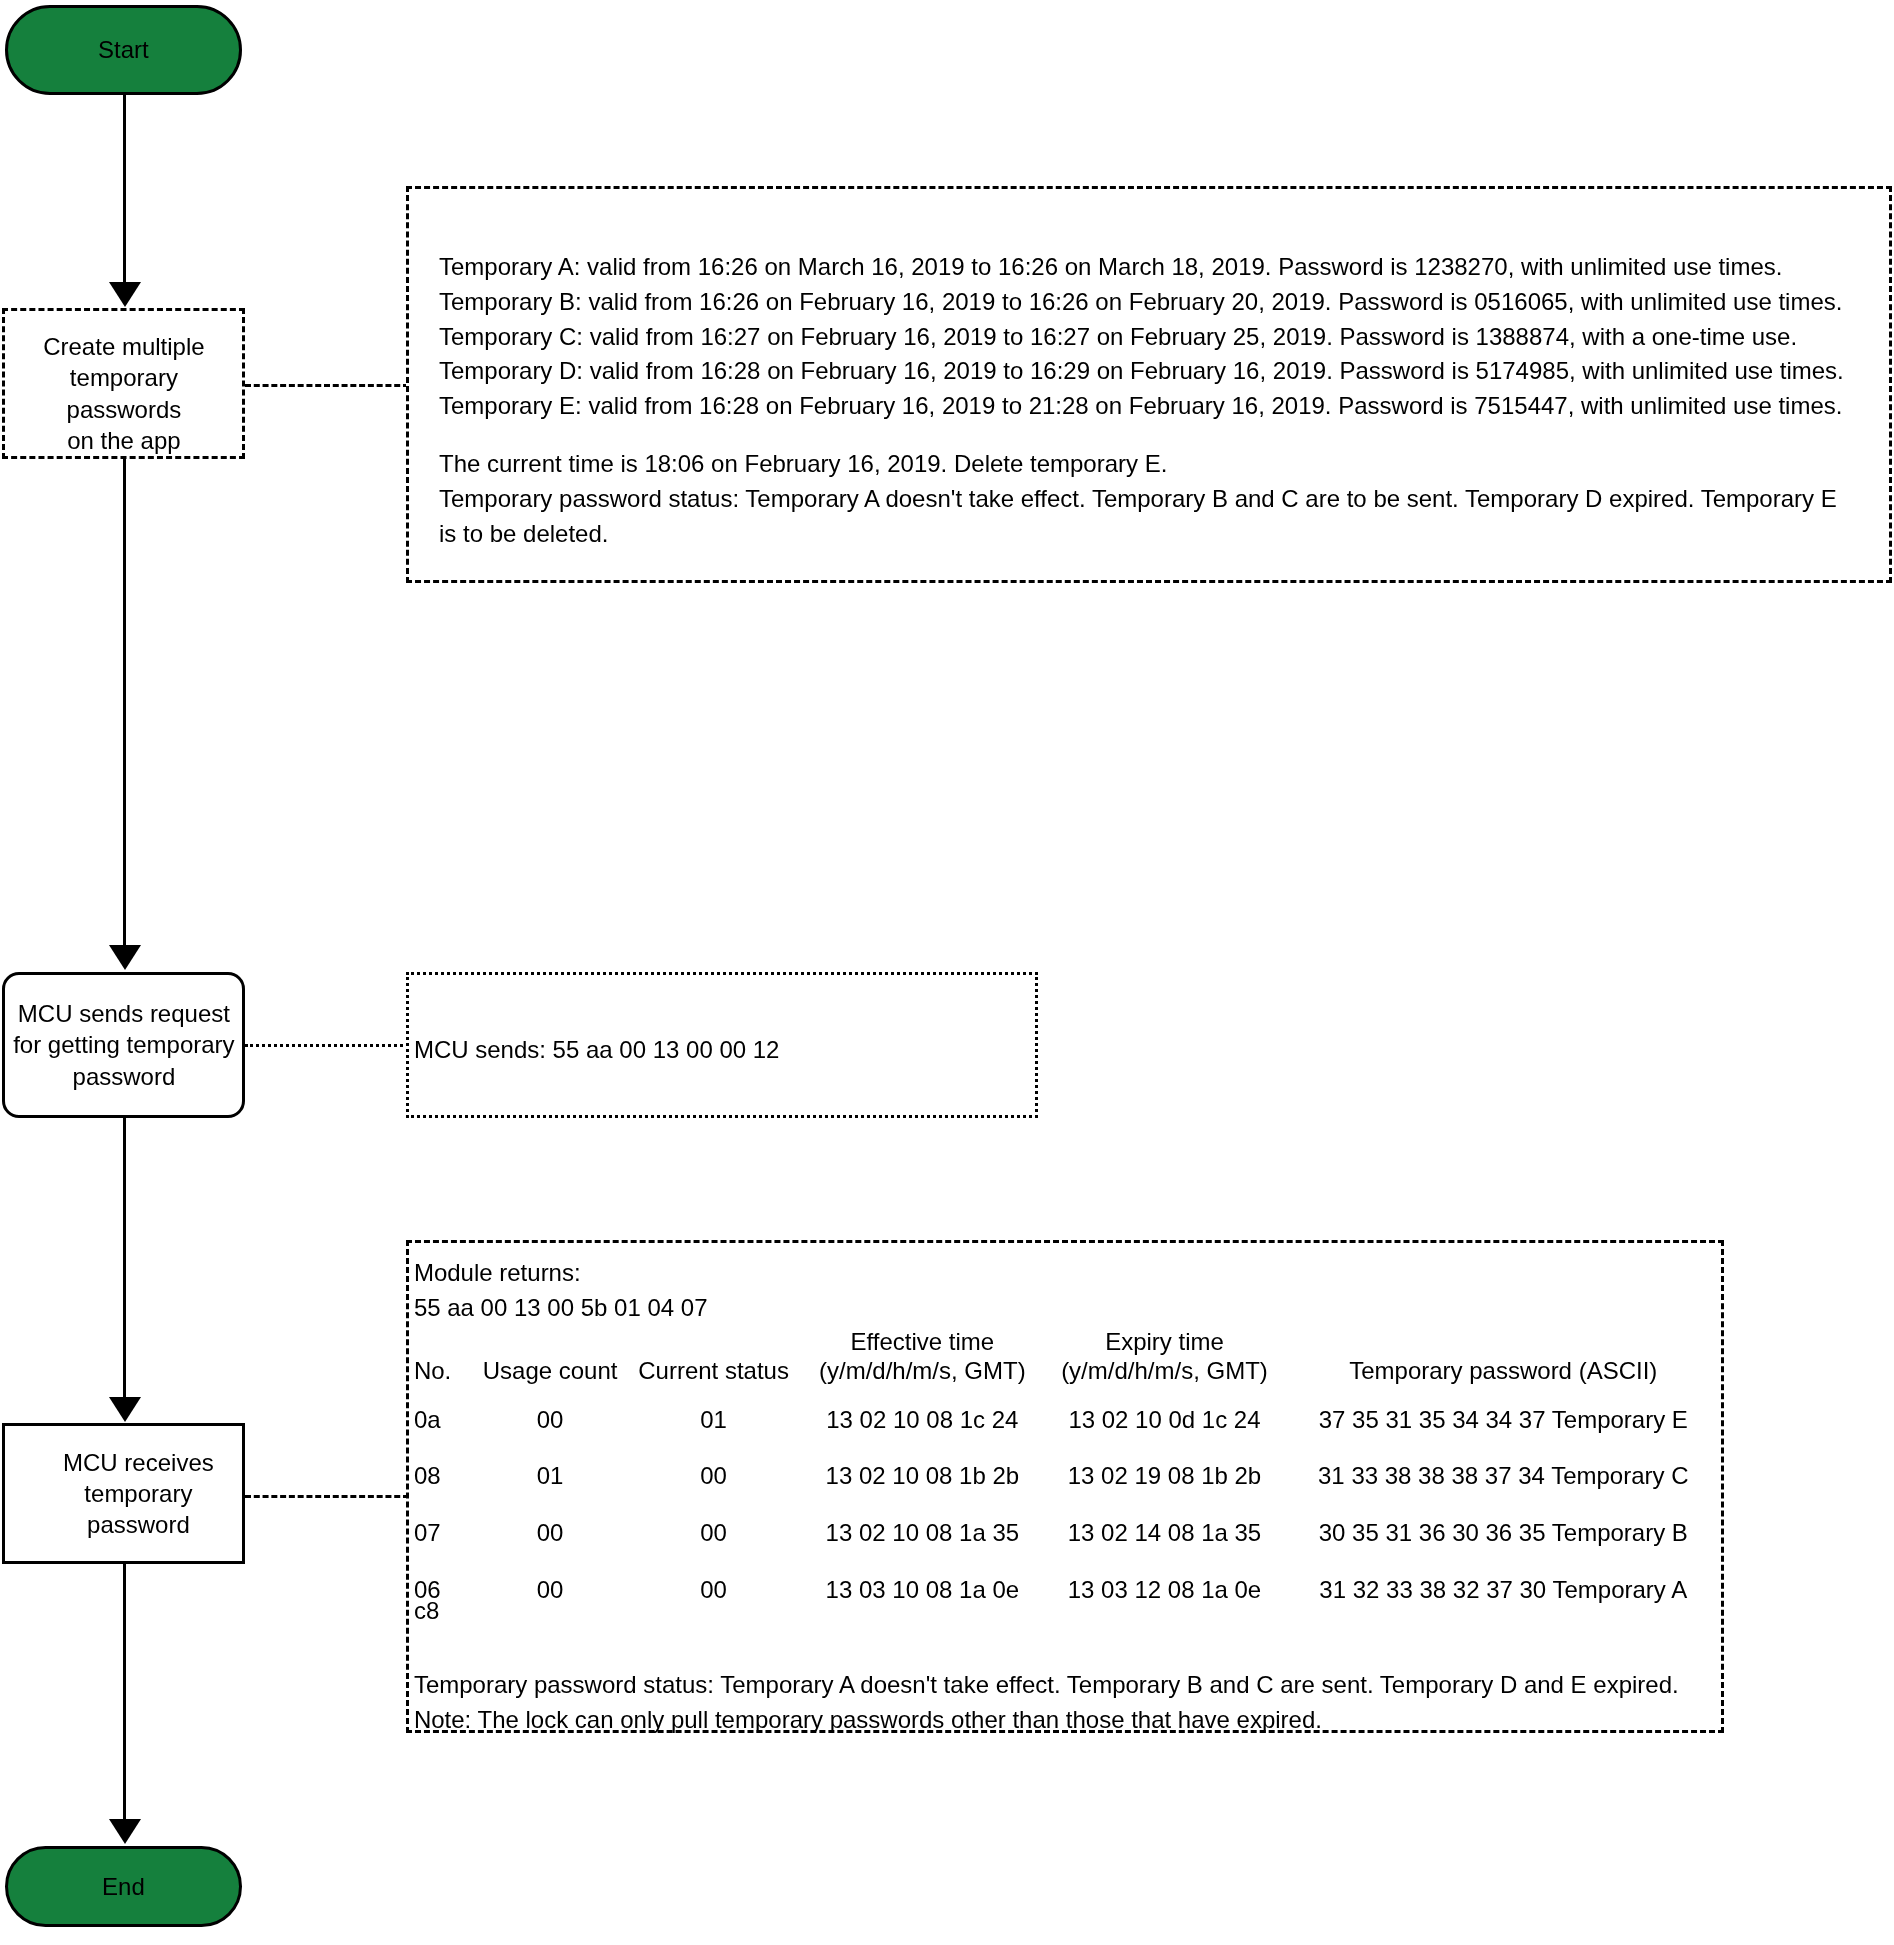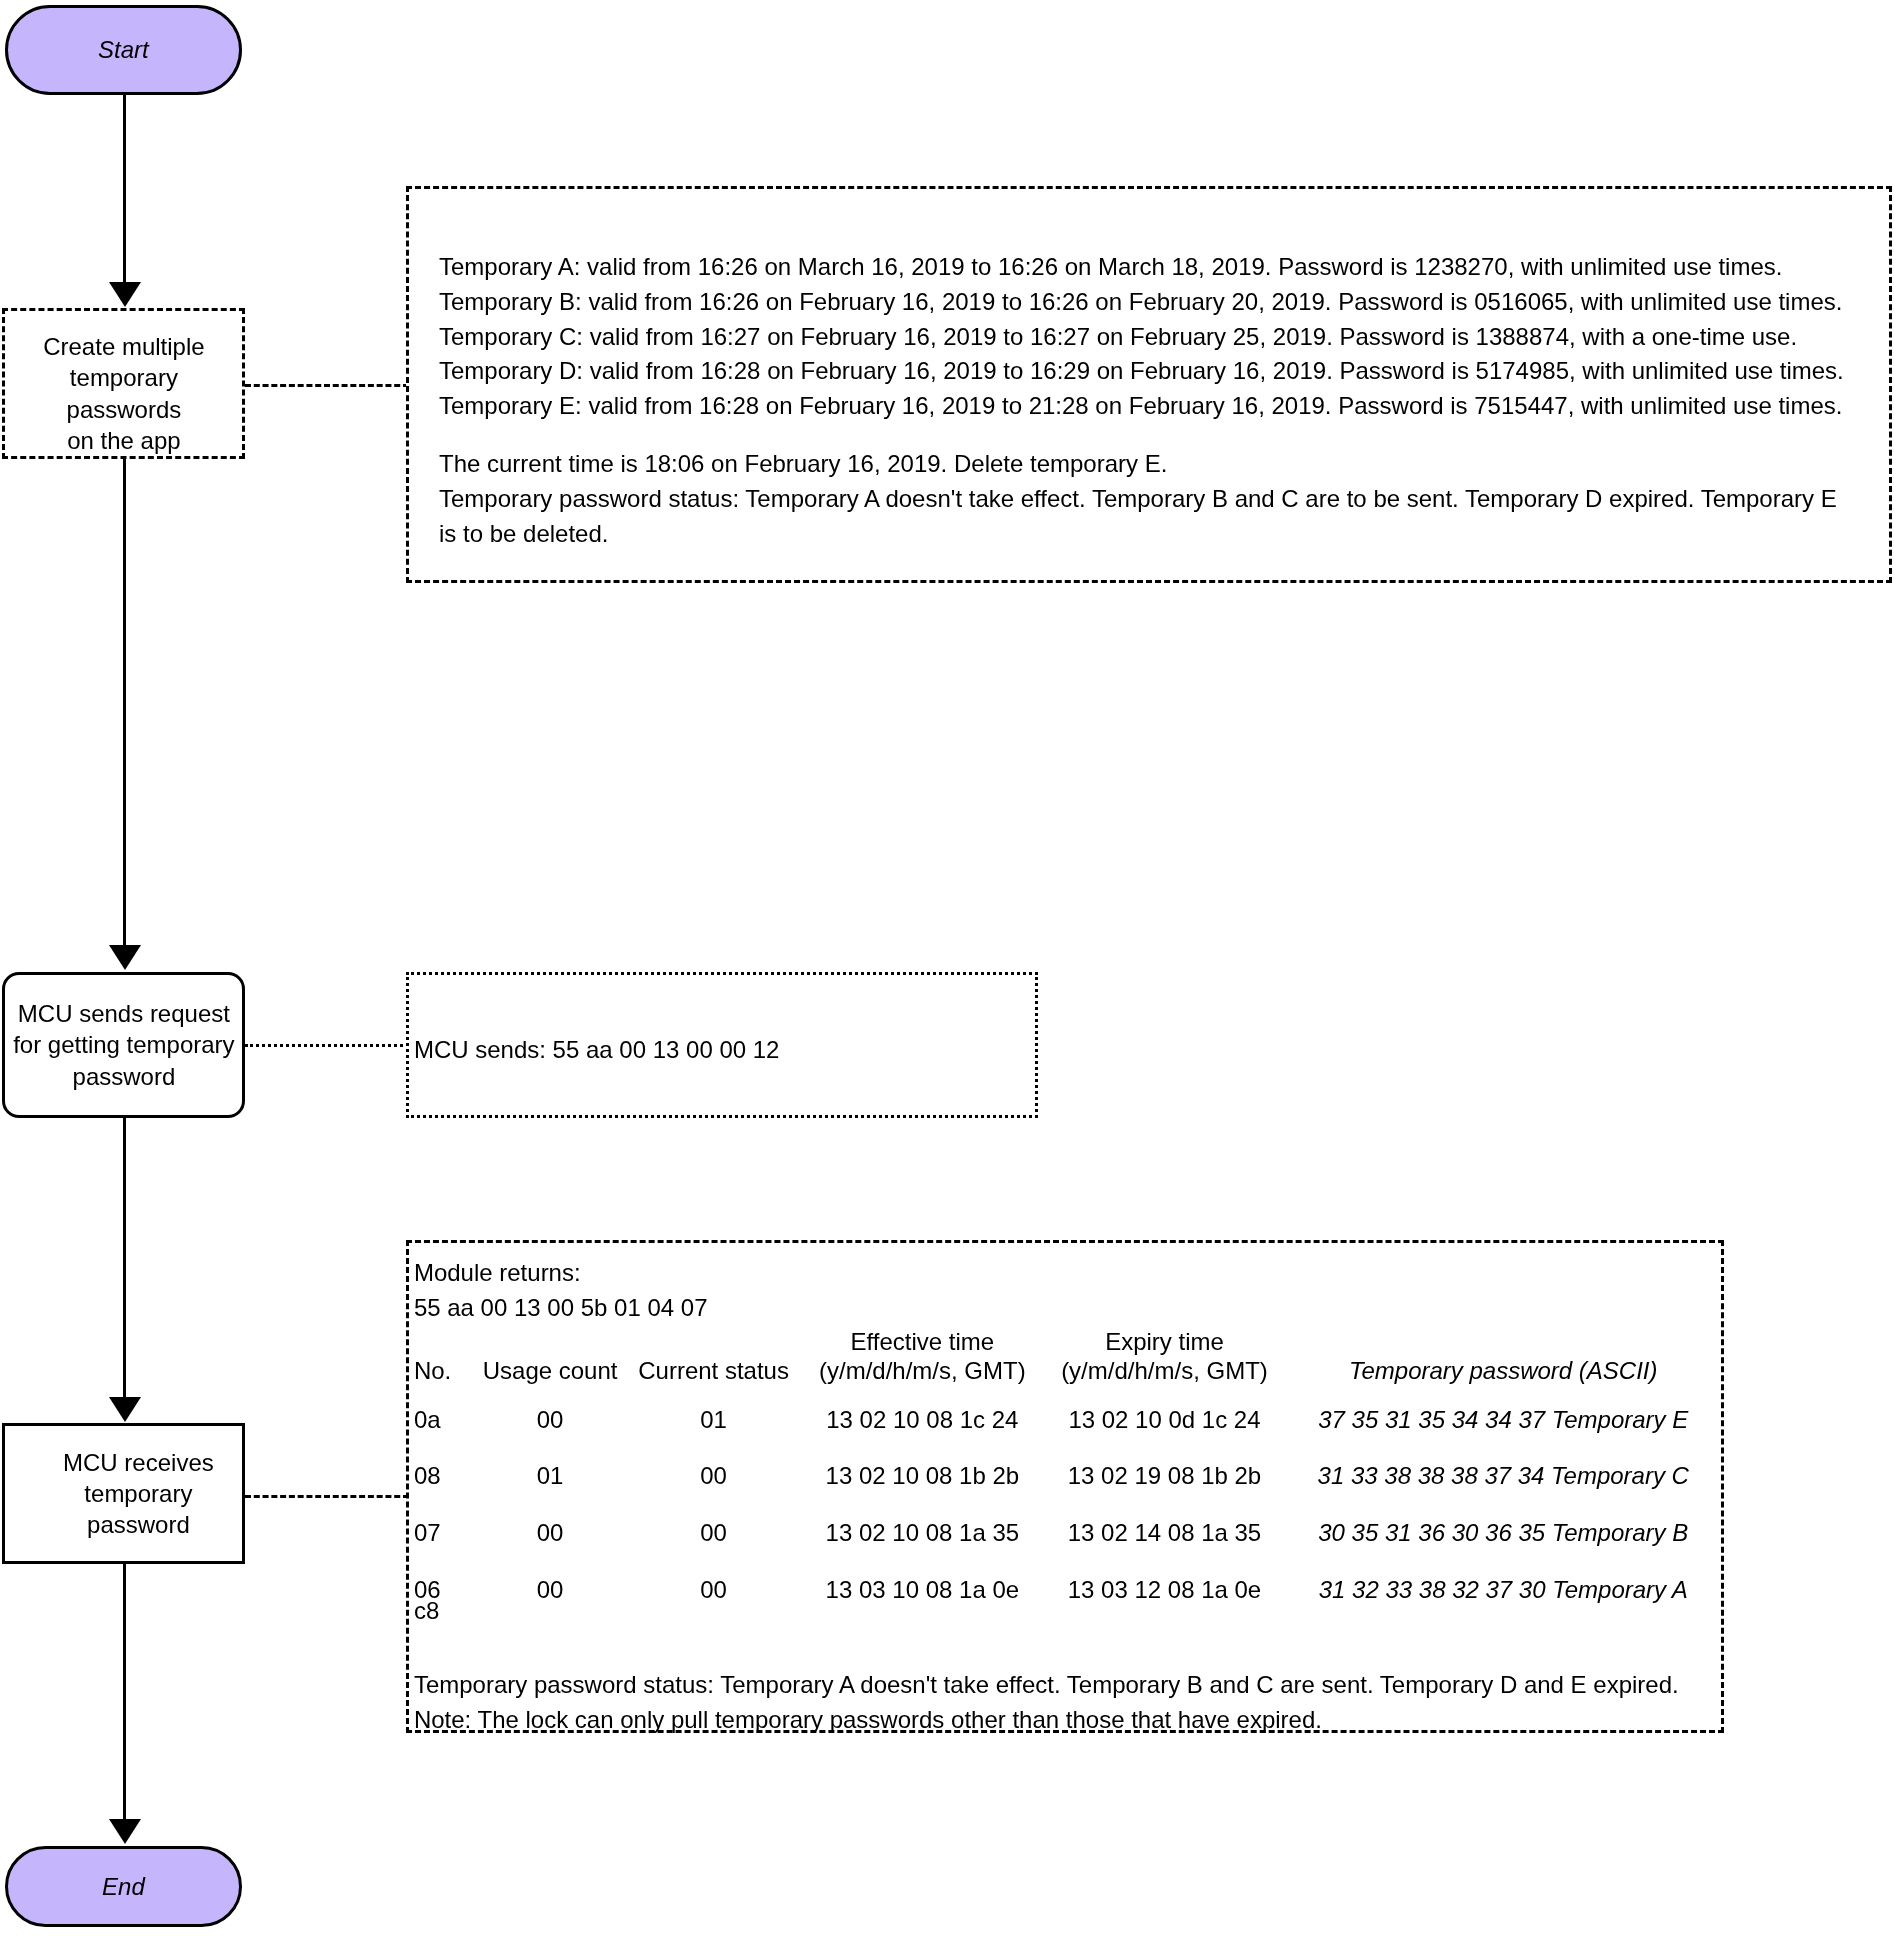--- a/index.html
+++ b/index.html
@@ -18,29 +18,28 @@
     height: 1946px;
     background: #ffffff;
     overflow: hidden;
   }
 
   
   .terminator {
     position: absolute;
     border: 3px solid #000000;
     border-radius: 49px;
-    background: #c4b5fd;
+    background: #15803d;
     display: flex;
     align-items: center;
     justify-content: center;
     text-align: center;
     box-sizing: border-box;
     font-size: 24px;
     line-height: 1.25;
-    font-style: italic;
   }
   .process {
     position: absolute;
     border: 3px solid #000000;
     background: #ffffff;
     display: flex;
     align-items: center;
     justify-content: center;
     text-align: center;
     box-sizing: border-box;
@@ -141,21 +140,21 @@
   .ret-table td.col-no { width: 61px; text-align: left; }
   .ret-table th.col-usage,
   .ret-table td.col-usage { width: 152px; }
   .ret-table th.col-status,
   .ret-table td.col-status { width: 176px; }
   .ret-table th.col-eff,
   .ret-table td.col-eff { width: 243px; }
   .ret-table th.col-exp,
   .ret-table td.col-exp { width: 243px; }
   .ret-table th.col-pwd,
-  .ret-table td.col-pwd { width: 437px; font-style: italic; }
+  .ret-table td.col-pwd { width: 437px; }
 </style>
 </head>
 <body>
 
 <div id="canvas">
 
   <div class="terminator" style="left:4.9px; top:4.9px; width:237px; height:90px;">
     <span>Start</span>
   </div>
 

